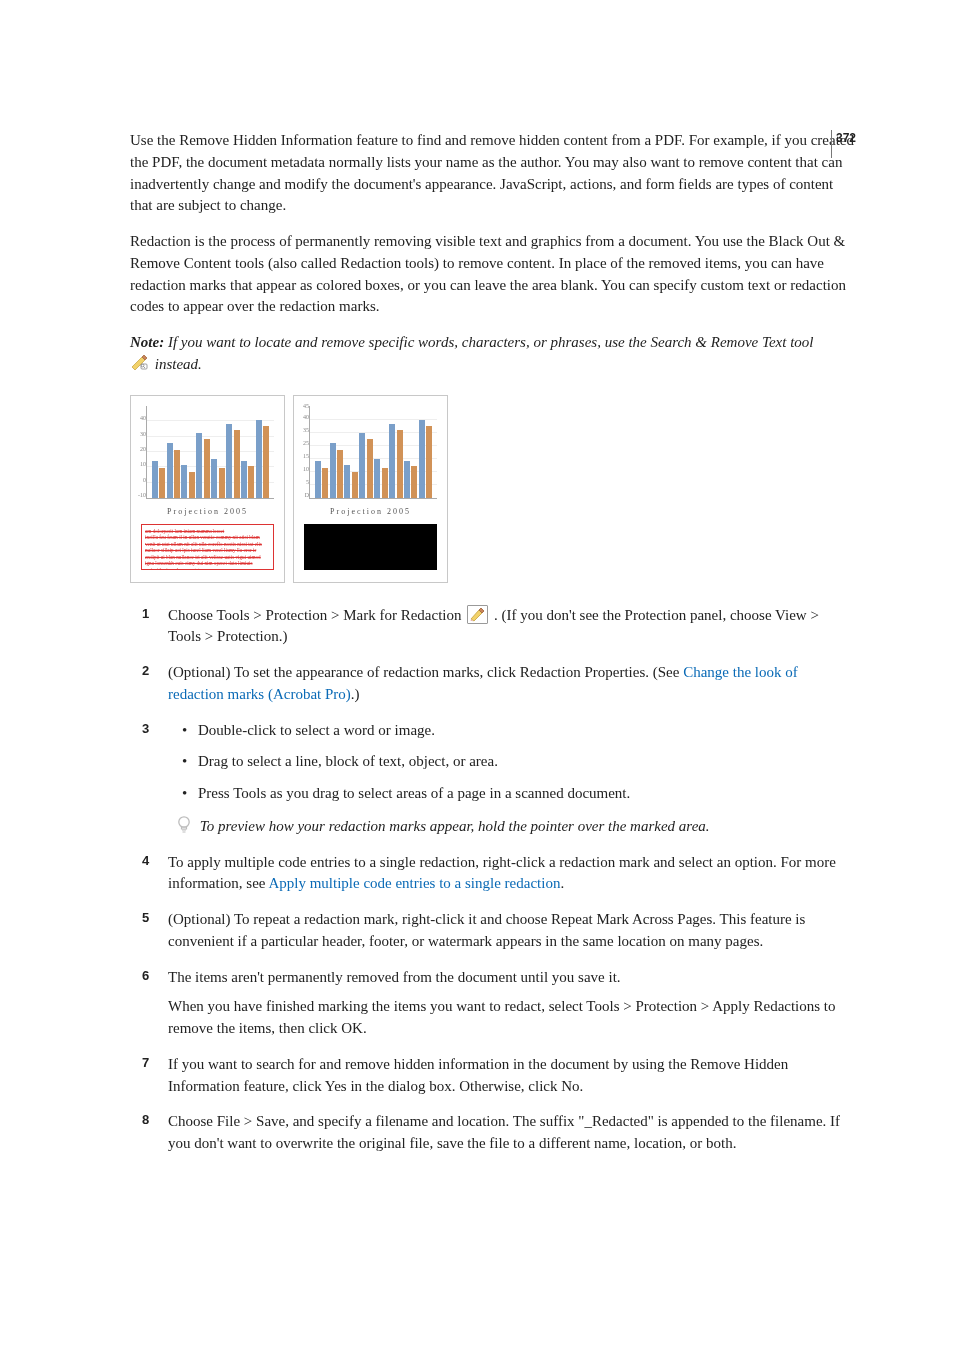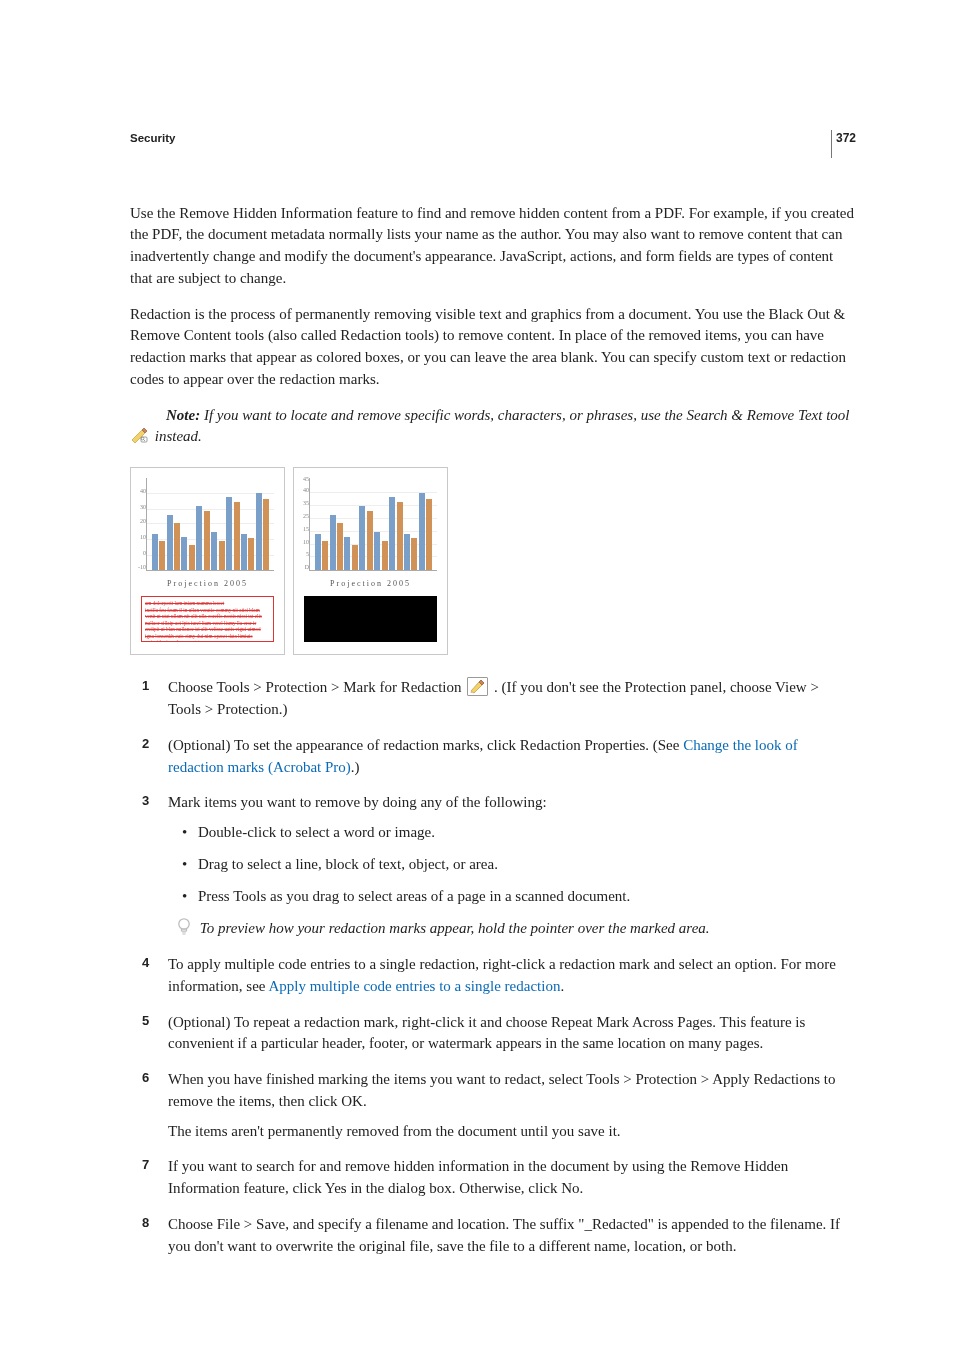--- a/index.html
+++ b/index.html
@@ -40,21 +40,21 @@
     margin-bottom: 56px;
   }
   p { margin: 0 0 14px 0; text-align: left; }
   h2 {
     font-family: "Myriad Pro", "Helvetica Neue", Arial, sans-serif;
     font-weight: 700;
     font-size: 21px;
     margin: 26px 0 8px 0;
     color: #222;
   }
-  .note .label { font-weight: 700; font-style: italic; margin-left: 36px; }
+  .note .label { font-weight: 700; font-style: italic; }
   .note { font-style: italic; margin-bottom: 4px; }
   .note-icon {
     display: inline-block;
     vertical-align: middle;
     margin-right: 2px;
   }
   
   .figure {
     margin: 18px 0 22px 0;
     display: flex;
@@ -154,21 +154,20 @@
   }
   .inline-icon svg { position: absolute; left: 1px; top: 1px; }
 </style>
 </head>
 <body>
 
 <div class="page">
   <div class="vrule"></div>
   <div class="pagenum">372</div>
 
-  <div class="section-eyebrow">Security</div>
 
   <p>Use the Remove Hidden Information feature to find and remove hidden content from a PDF. For example, if you created the PDF, the document metadata normally lists your name as the author. You may also want to remove content that can inadvertently change and modify the document's appearance. JavaScript, actions, and form fields are types of content that are subject to change.</p>
 
 
   <p>Redaction is the process of permanently removing visible text and graphics from a document. You use the Black Out &amp; Remove Content tools (also called Redaction tools) to remove content. In place of the removed items, you can have redaction marks that appear as colored boxes, or you can leave the area blank. You can specify custom text or redaction codes to appear over the redaction marks.</p>
 
   <p class="note">
     <span class="label">Note:</span><span> If you want to locate and remove specific words, characters, or phrases, use the Search &amp; Remove Text tool </span><br>
     <span class="note-icon">
       <svg width="19" height="16" viewBox="0 0 19 16">
@@ -290,21 +289,20 @@
       </p>
     </li>
 
     <li>
       <p>
         <span>(Optional) To set the appearance of redaction marks, click Redaction Properties. (See </span><a href="#" class="xref">Change the look of redaction marks (Acrobat Pro)</a><span>.)</span>
       </p>
     </li>
 
     <li>
-      <p>Mark items you want to remove by doing any of the following:</p>
       <ul class="sub">
         <li>Double-click to select a word or image.</li>
         <li>Drag to select a line, block of text, object, or area.</li>
         <li>Press Tools as you drag to select areas of a page in a scanned document.</li>
       </ul>
       <div class="tip-row">
         <svg width="16" height="20" viewBox="0 0 16 20">
           <circle cx="8" cy="7" r="5.2" fill="none" stroke="#bdbdbd" stroke-width="1.3"></circle>
           <path d="M5.5 12 h5 v2 h-5 z" fill="none" stroke="#bdbdbd" stroke-width="1.2"></path>
           <path d="M6 15 h4 M6.5 17 h3" stroke="#bdbdbd" stroke-width="1.2"></path>
@@ -317,22 +315,22 @@
       <p>
         <span>To apply multiple code entries to a single redaction, right-click a redaction mark and select an option. For more information, see </span><a href="#" class="xref">Apply multiple code entries to a single redaction</a><span>.</span>
       </p>
     </li>
 
     <li>
       <p>(Optional) To repeat a redaction mark, right-click it and choose Repeat Mark Across Pages. This feature is convenient if a particular header, footer, or watermark appears in the same location on many pages.</p>
     </li>
 
     <li>
+      <p>The items aren't permanently removed from the document until you save it.</p>
       <p>When you have finished marking the items you want to redact, select Tools &gt; Protection &gt; Apply Redactions to remove the items, then click OK.</p>
-      <p>The items aren't permanently removed from the document until you save it.</p>
     </li>
 
     <li>
       <p>If you want to search for and remove hidden information in the document by using the Remove Hidden Information feature, click Yes in the dialog box. Otherwise, click No.</p>
     </li>
 
     <li>
       <p>Choose File &gt; Save, and specify a filename and location. The suffix "_Redacted" is appended to the filename. If you don't want to overwrite the original file, save the file to a different name, location, or both.</p>
     </li>
   </ol>

